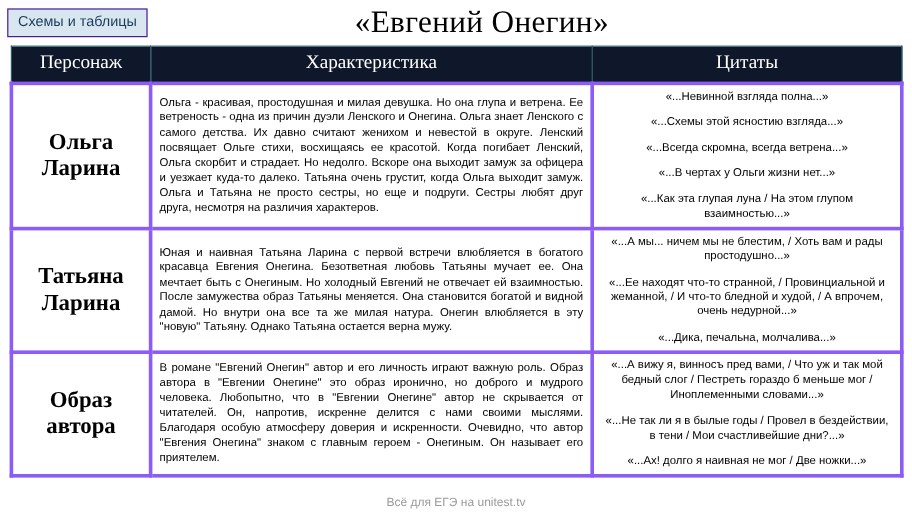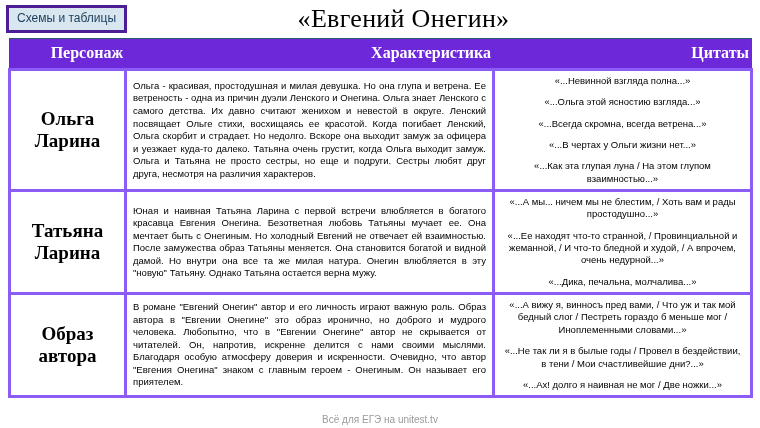--- a/index.html
+++ b/index.html
@@ -22,21 +22,21 @@
   }
   .header-row {
     display: flex;
     align-items: center;
     height: 34px;
     padding: 2px 0 0 0;
   }
   .badge {
     margin-left: 6px;
     background: #d8e6f0;
-    border: 3px solid #4c1d95;
+    border: 1px solid #4c1d95;
     color: #1a3c5a;
     font-size: 12px;
     padding: 4px 8px 5px 8px;
     white-space: nowrap;
     line-height: 1.1;
   }
   .doc-title {
     flex: 1;
     text-align: center;
     font-size: 26px;
@@ -46,25 +46,25 @@
     margin-right: 80px;
     font-family: "Liberation Serif", serif;
   }
   table.main {
     border-collapse: collapse;
     width: 744px;
     margin: 2px 8px 0 8px;
     table-layout: fixed;
   }
   table.main th {
-    background: #6d28d9;
+    background: #0f172a;
     color: #ffffff;
     font-size: 16px;
-    font-weight: bold;
-    text-align: right;
+    font-weight: normal;
+    text-align: center;
     border: 1px solid #2b5c68;
     padding: 5px 2px 6px 2px;
     font-family: "Liberation Serif", serif;
   }
   table.main td {
     border: 3px solid #8b5cf6;
     vertical-align: middle;
     padding: 4px 6px;
   }
   td.persona {
@@ -131,21 +131,21 @@
         <th>Характеристика</th>
         <th>Цитаты</th>
       </tr>
     </thead>
     <tbody>
       <tr>
         <td class="persona">Ольга<br>Ларина</td>
         <td class="charact">Ольга - красивая, простодушная и милая девушка. Но она глупа и ветрена. Ее ветреность - одна из причин дуэли Ленского и Онегина. Ольга знает Ленского с самого детства. Их давно считают женихом и невестой в округе. Ленский посвящает Ольге стихи, восхищаясь ее красотой. Когда погибает Ленский, Ольга скорбит и страдает. Но недолго. Вскоре она выходит замуж за офицера и уезжает куда-то далеко. Татьяна очень грустит, когда Ольга выходит замуж. Ольга и Татьяна не просто сестры, но еще и подруги. Сестры любят друг друга, несмотря на различия характеров.</td>
         <td class="quotes">
             <div class="q">«...Невинной взгляда полна...»</div>
-            <div class="q">«...Ольга этой ясностию взгляда...»</div>
+            <div class="q">«...Схемы этой ясностию взгляда...»</div>
             <div class="q">«...Всегда скромна, всегда ветрена...»</div>
             <div class="q">«...В чертах у Ольги жизни нет...»</div>
             <div class="q">«...Как эта глупая луна / На этом глупом взаимностью...»</div>
           </td>
       </tr>
       <tr>
         <td class="persona">Татьяна<br>Ларина</td>
         <td class="charact">Юная и наивная Татьяна Ларина с первой встречи влюбляется в богатого красавца Евгения Онегина. Безответная любовь Татьяны мучает ее. Она мечтает быть с Онегиным. Но холодный Евгений не отвечает ей взаимностью. После замужества образ Татьяны меняется. Она становится богатой и видной дамой. Но внутри она все та же милая натура. Онегин влюбляется в эту "новую" Татьяну. Однако Татьяна остается верна мужу.</td>
         <td class="quotes">
             <div class="q">«...А мы... ничем мы не блестим, / Хоть вам и рады простодушно...»</div>

